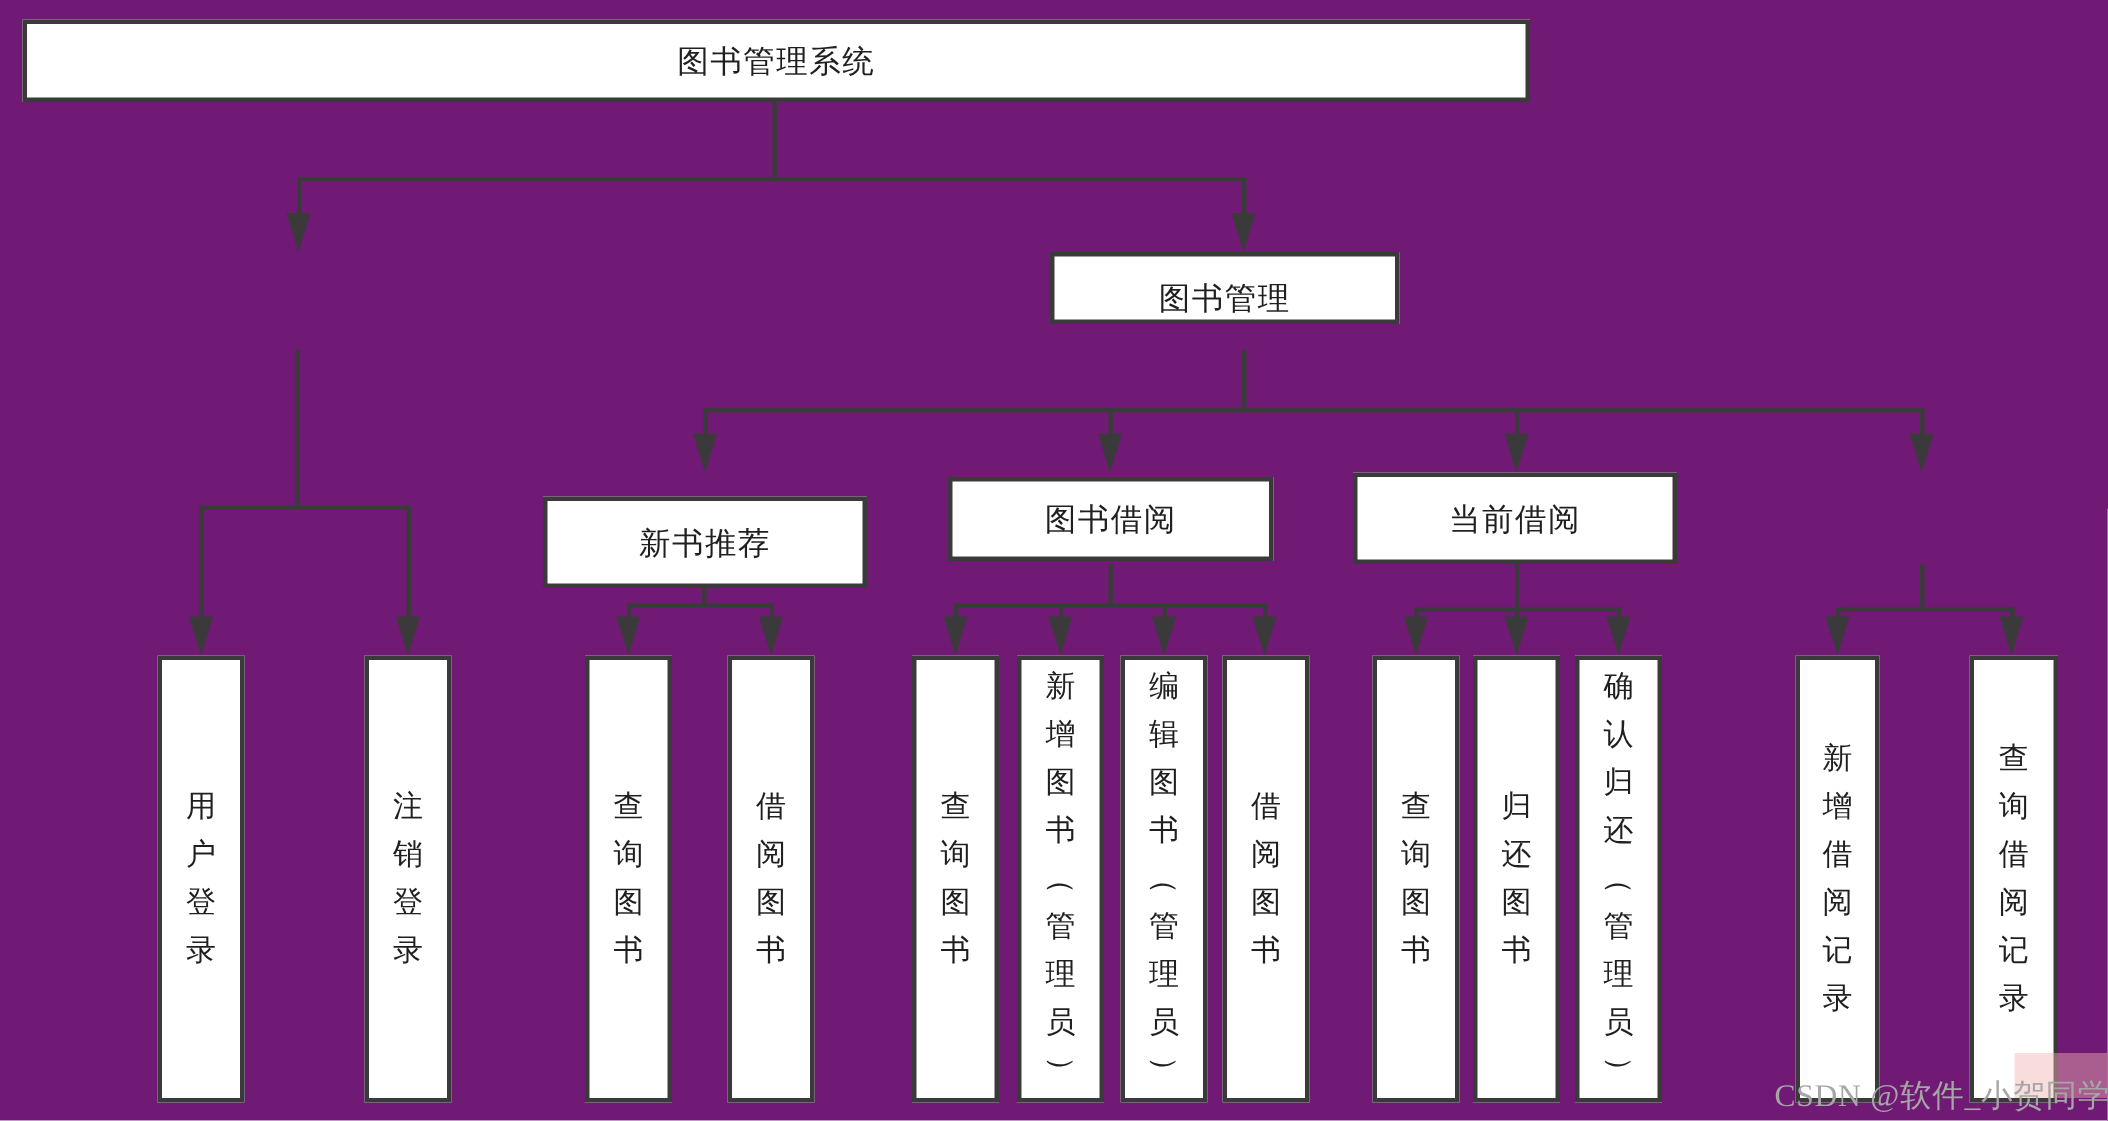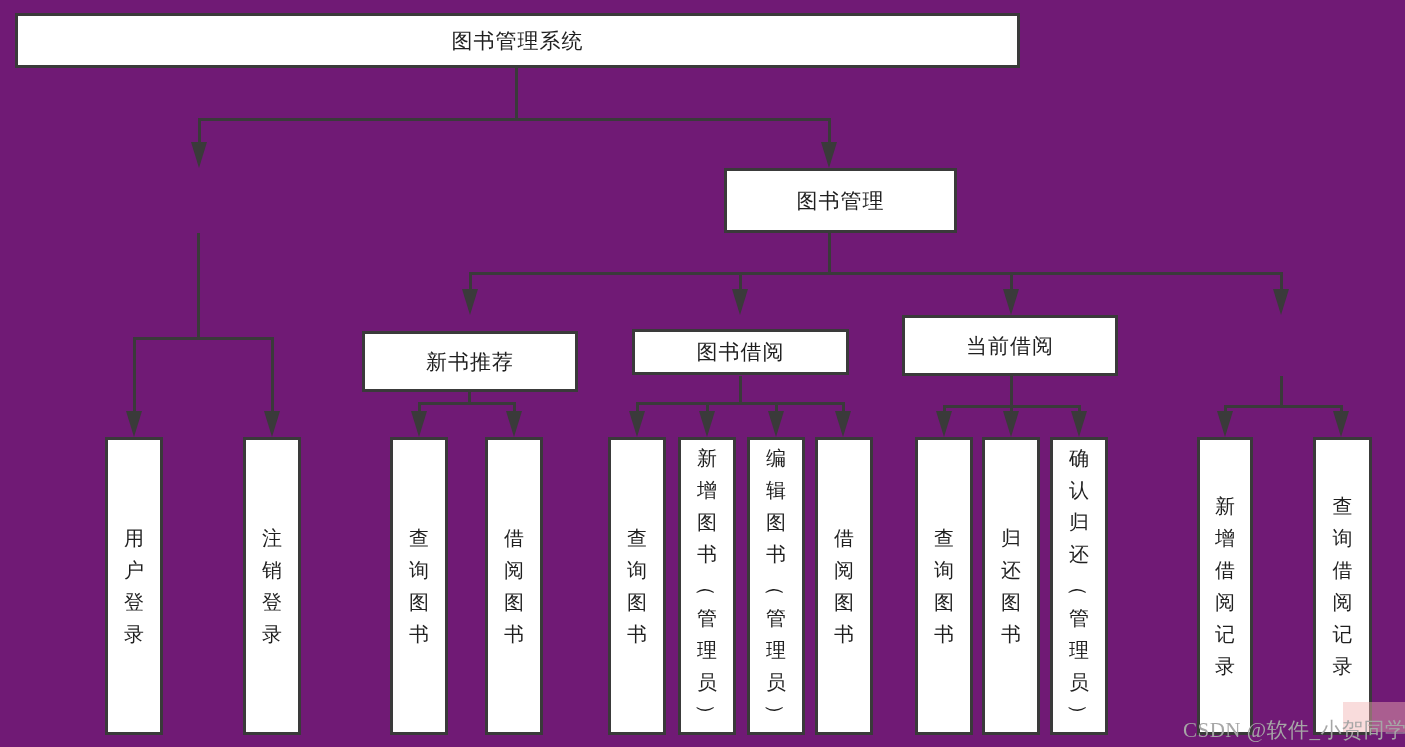--- a/index.html
+++ b/index.html
@@ -104,28 +104,28 @@
   <div class="line" style="left:1224px; top:405px; width:119px; height:3px;"></div>
   <div class="line" style="left:1224px; top:405px; width:3px; height:8px;"></div>
   <div class="arrow" style="left:1217px; top:411px;"></div>
   <div class="line" style="left:1340px; top:405px; width:3px; height:8px;"></div>
   <div class="arrow" style="left:1333px; top:411px;"></div>
 
   <div class="hbox" style="left:15px; top:13px; width:1005px; height:55px;">
     <span>图书管理系统</span>
   </div>
 
-  <div class="hbox" style="left:724px; top:168px; width:233px; height:65px;">
+  <div class="hbox" style="left:700px; top:168px; width:233px; height:48px;align-items:flex-end;">
     <span>图书管理</span>
   </div>
 
   <div class="hbox" style="left:362px; top:315px; width:216px; height:61px;margin-top:16px;">
     <span>新书推荐</span>
   </div>
-  <div class="hbox" style="left:632px; top:329px; width:217px; height:46px;">
+  <div class="hbox" style="left:632px; top:318px; width:217px; height:56px;">
     <span>图书借阅</span>
   </div>
   <div class="hbox" style="left:902px; top:315px; width:216px; height:61px;">
     <span>当前借阅</span>
   </div>
 
   <div class="vbox" style="left:105px;">
     <div class="vtext">
         <span>用</span>
         <span>户</span>

